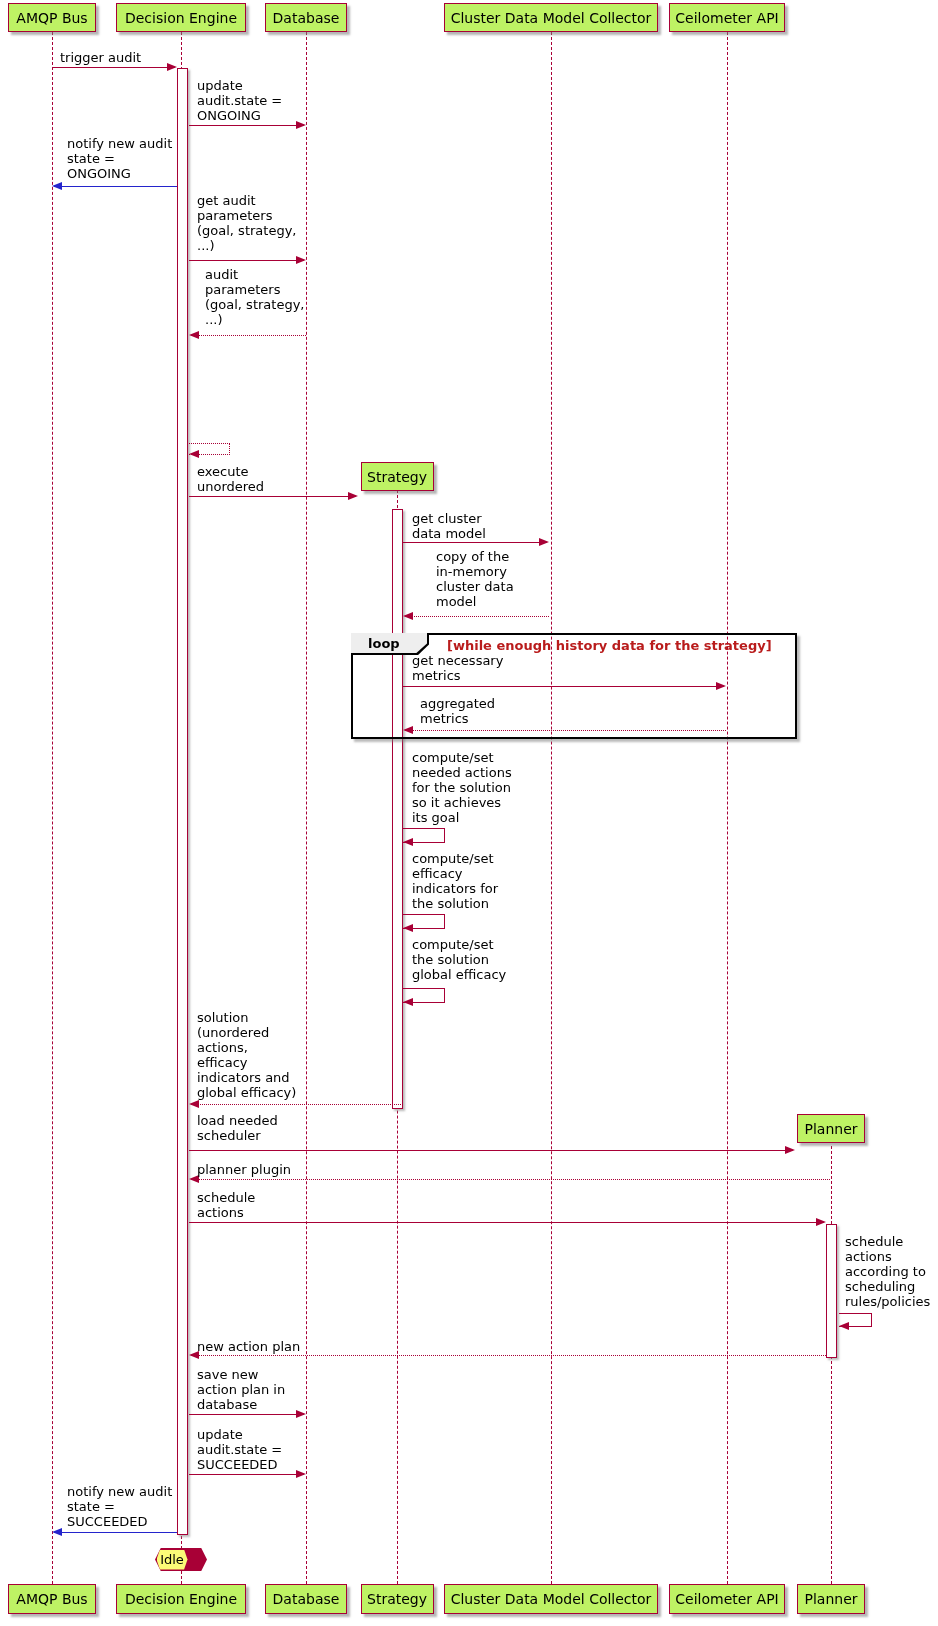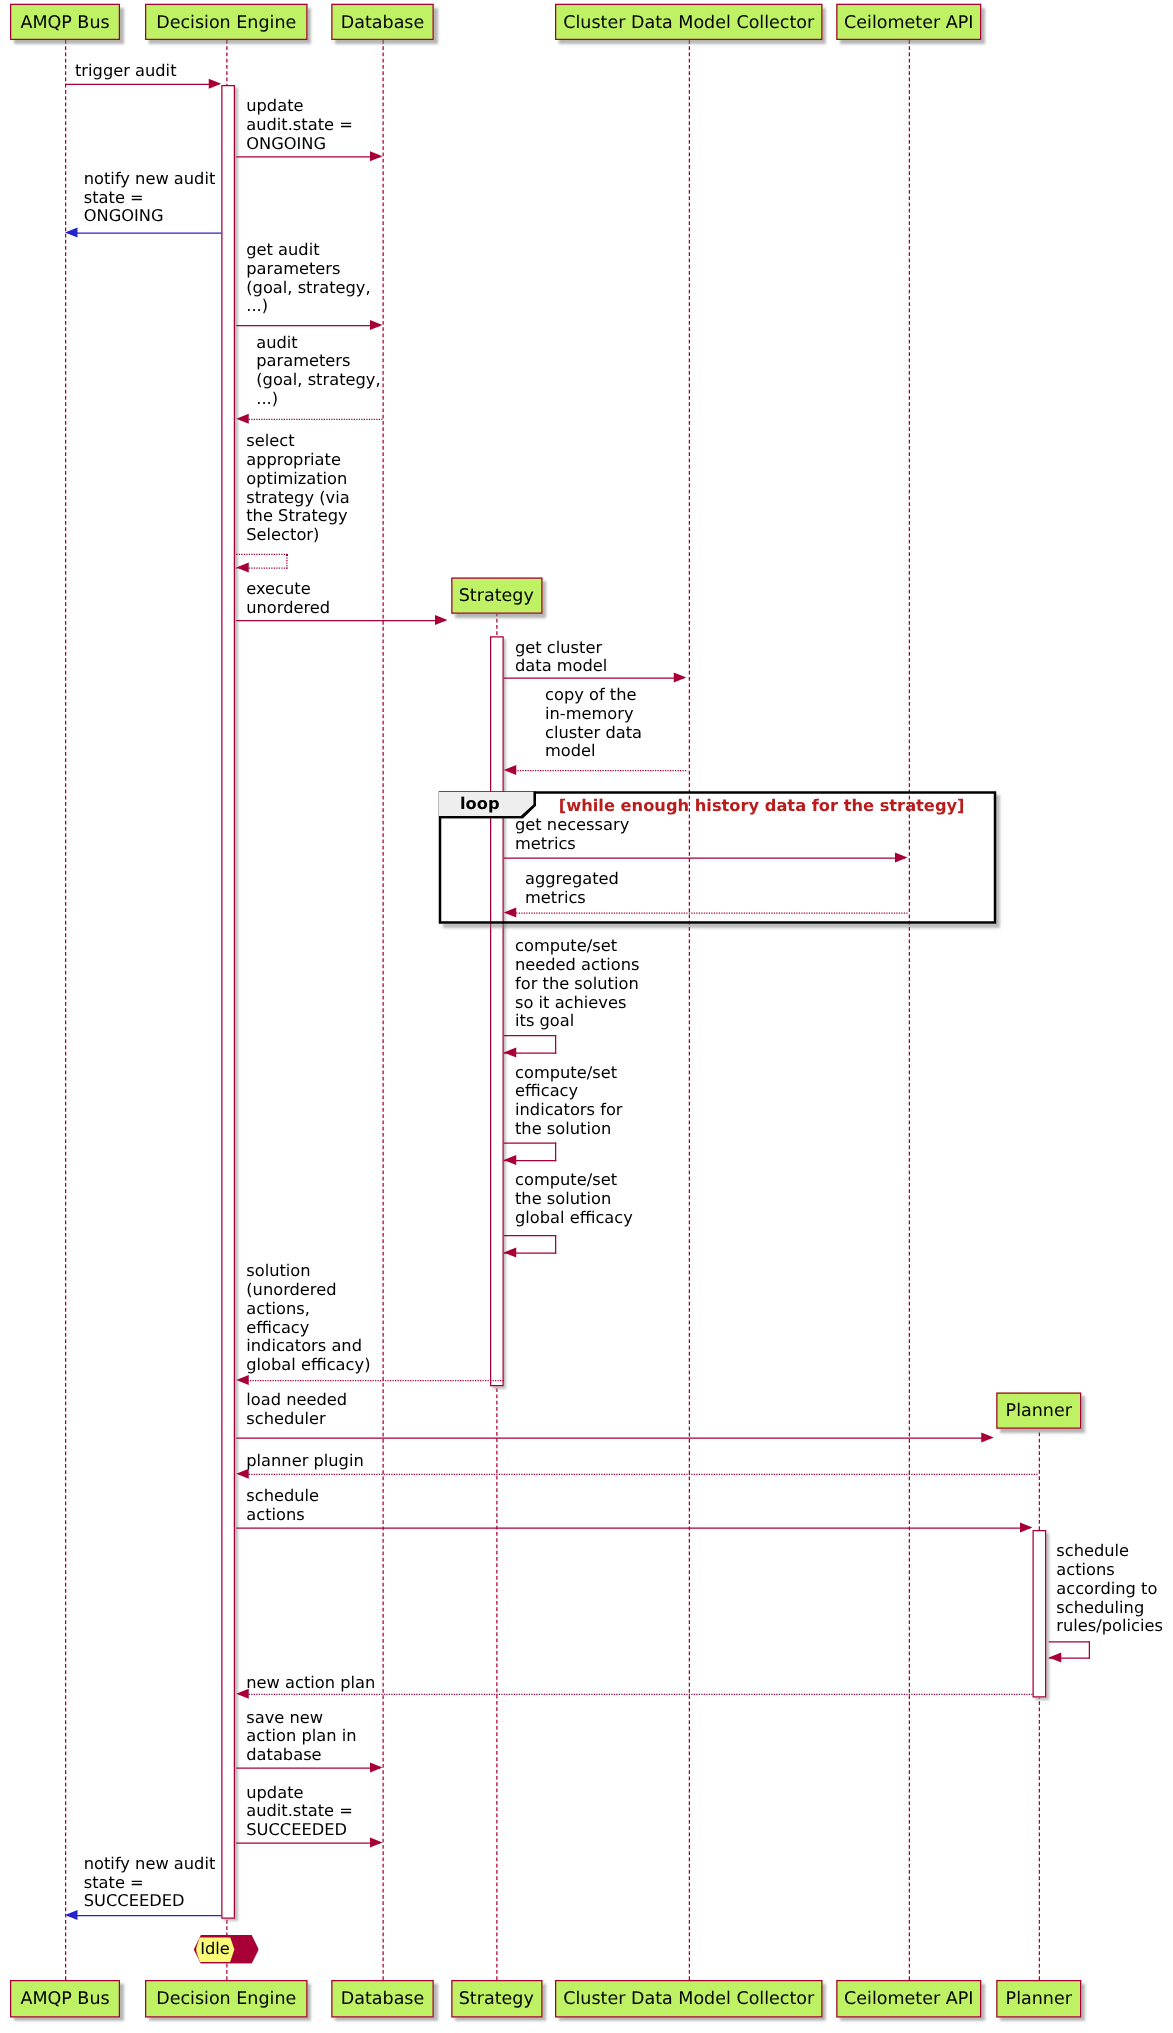--- a/index.html
+++ b/index.html
@@ -142,26 +142,20 @@
     <div class="mtext" style="left: 197px; top: 1427px;">update
 audit.state =
 SUCCEEDED</div>
     <div class="mline solid" style="top: 1532px; border-top-color: rgb(36, 36, 204); left: 54px; width: 123px;"></div>
     <div class="ahead left" style="top: 1528px; left: 52px; border-right-color: rgb(36, 36, 204);"></div>
     <div class="mtext" style="left: 67px; top: 1484px;">notify new audit
 state =
 SUCCEEDED</div>
     <div class="selfmsg dotted" style="left: 189px; top: 443px; width: 41px; height: 12px; border-color: rgb(168, 0, 54);"></div>
     <div class="ahead left" style="left: 189px; top: 450px; border-right-color: rgb(168, 0, 54);"></div>
-    <div class="mtext" style="left: 197px; top: 346px;">select
-appropriate
-optimization
-strategy (via
-the Strategy
-Selector)</div>
     <div class="selfmsg" style="left: 403px; top: 828px; width: 42px; height: 15px; border-color: rgb(168, 0, 54);"></div>
     <div class="ahead left" style="left: 403px; top: 838px; border-right-color: rgb(168, 0, 54);"></div>
     <div class="mtext" style="left: 412px; top: 750px;">compute/set
 needed actions
 for the solution
 so it achieves
 its goal</div>
     <div class="selfmsg" style="left: 403px; top: 914px; width: 42px; height: 15px; border-color: rgb(168, 0, 54);"></div>
     <div class="ahead left" style="left: 403px; top: 924px; border-right-color: rgb(168, 0, 54);"></div>
     <div class="mtext" style="left: 412px; top: 851px;">compute/set

